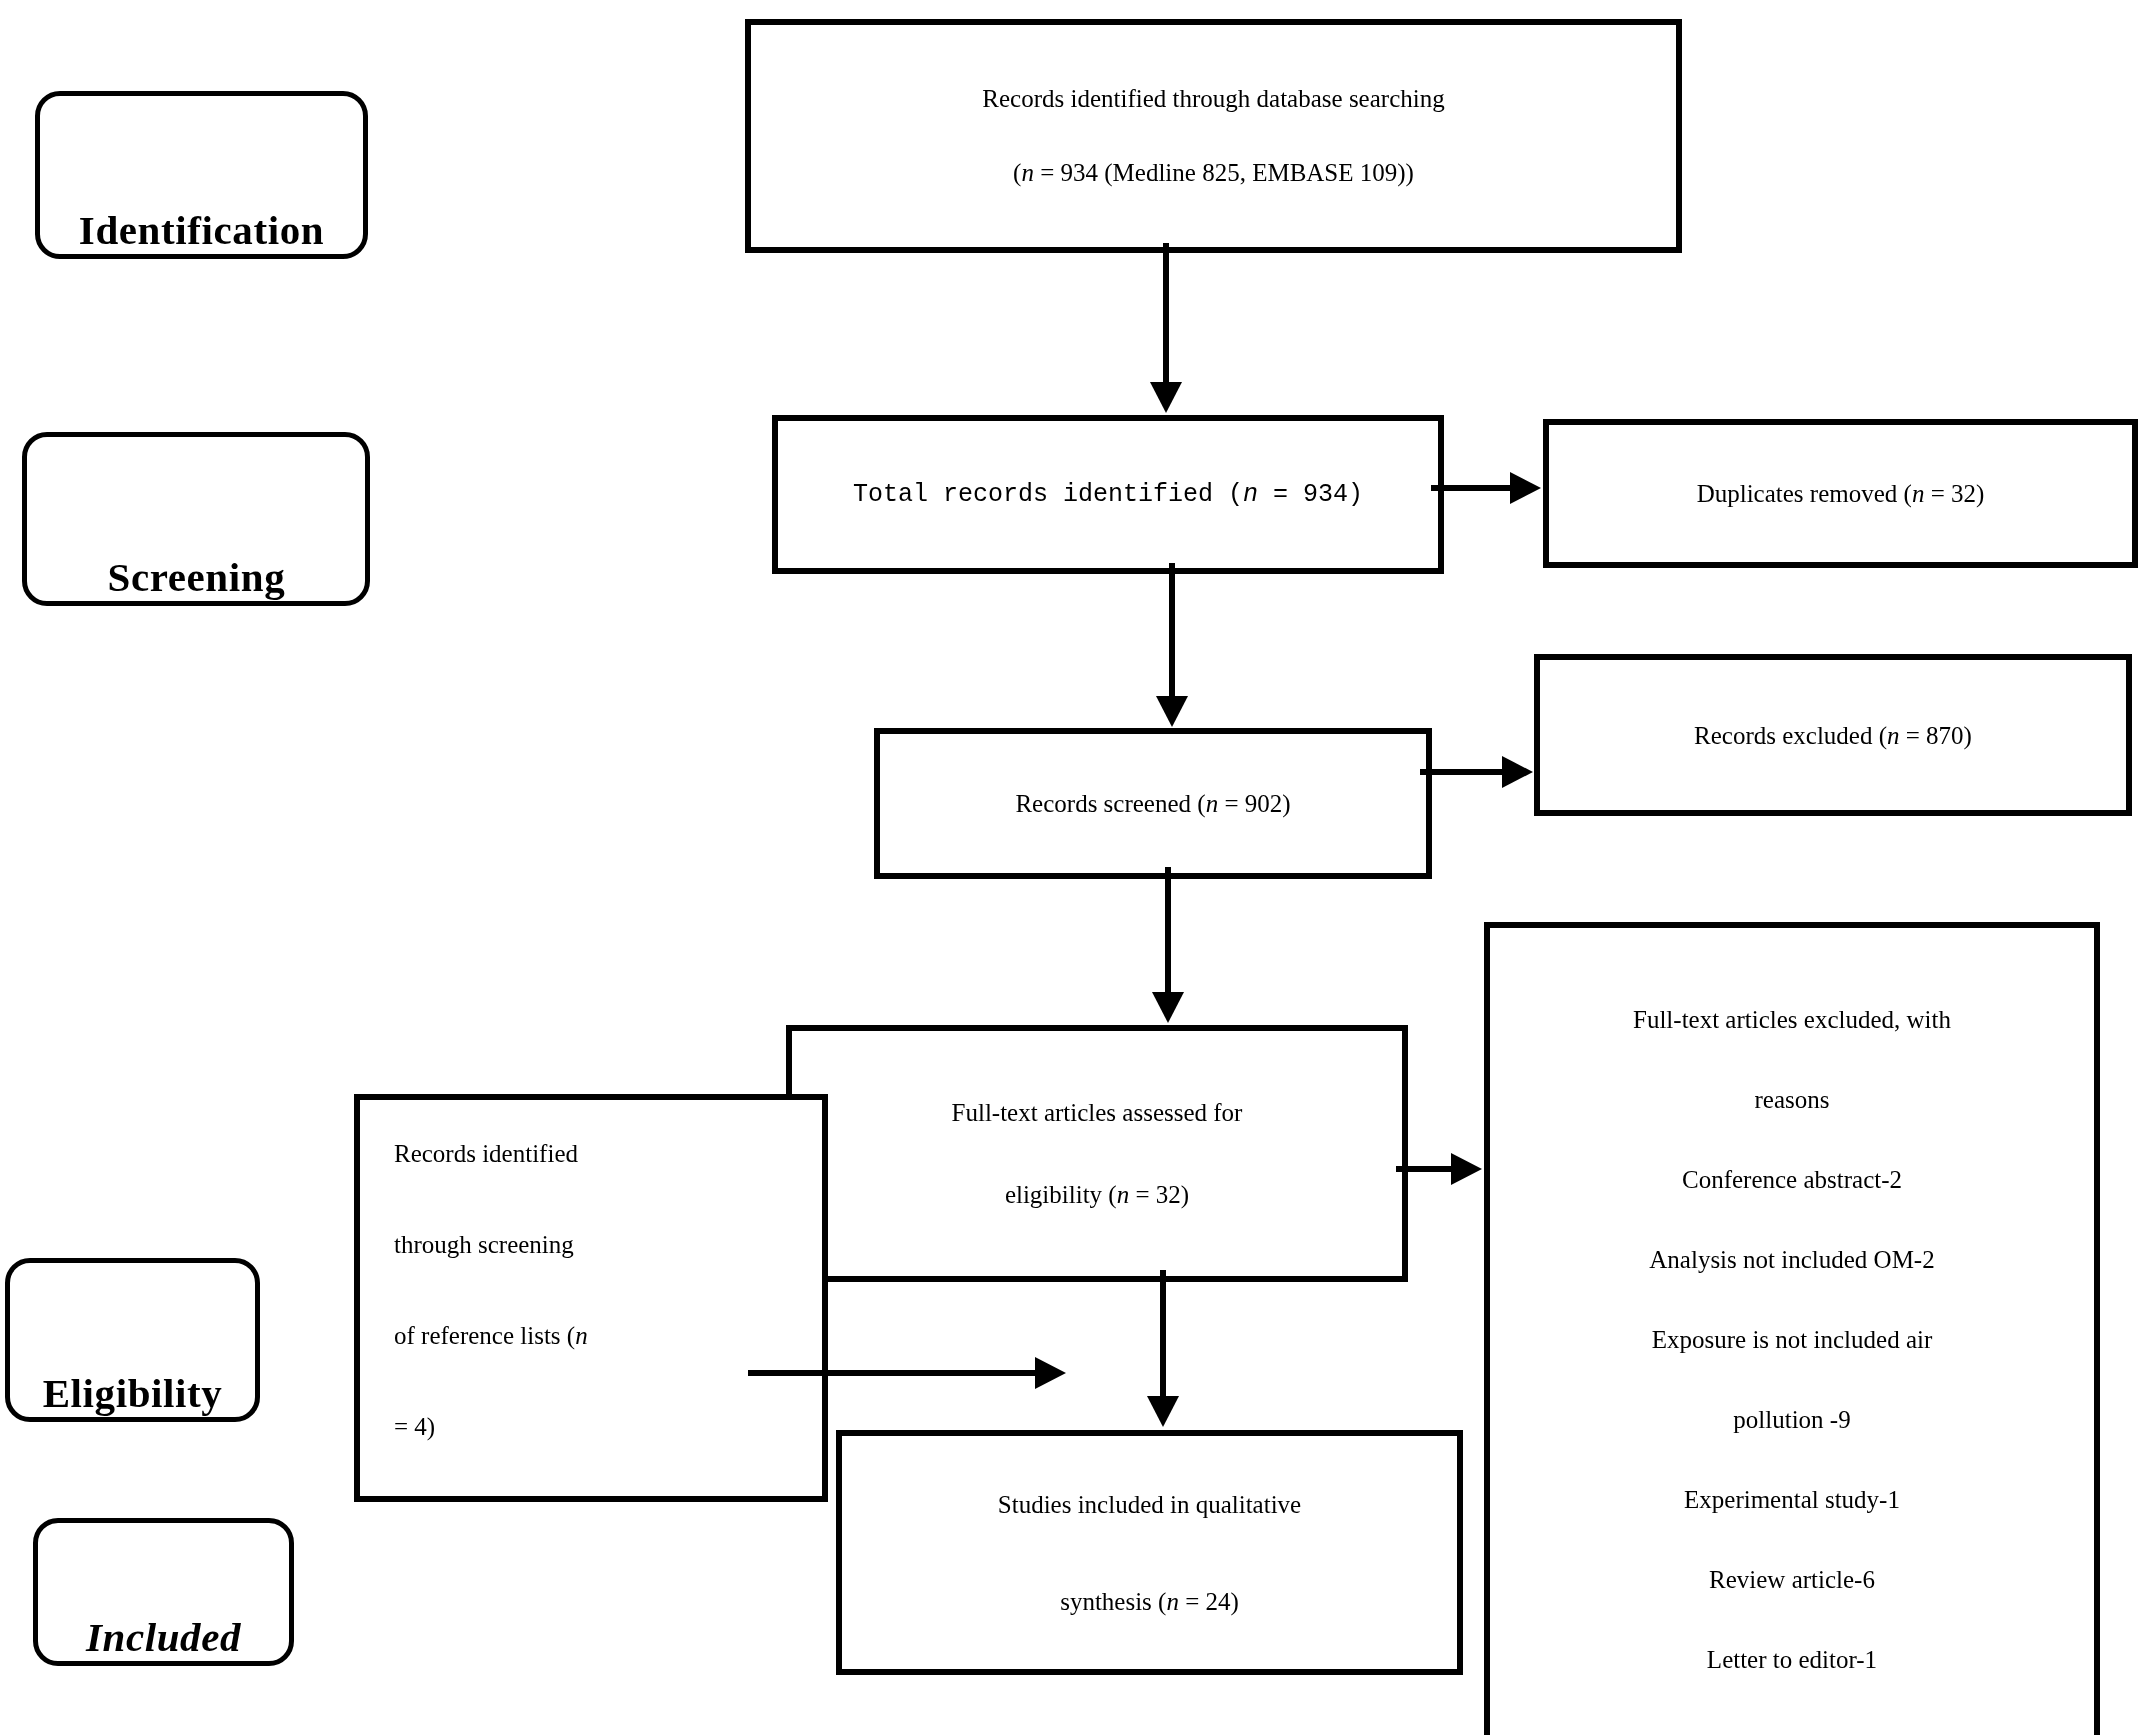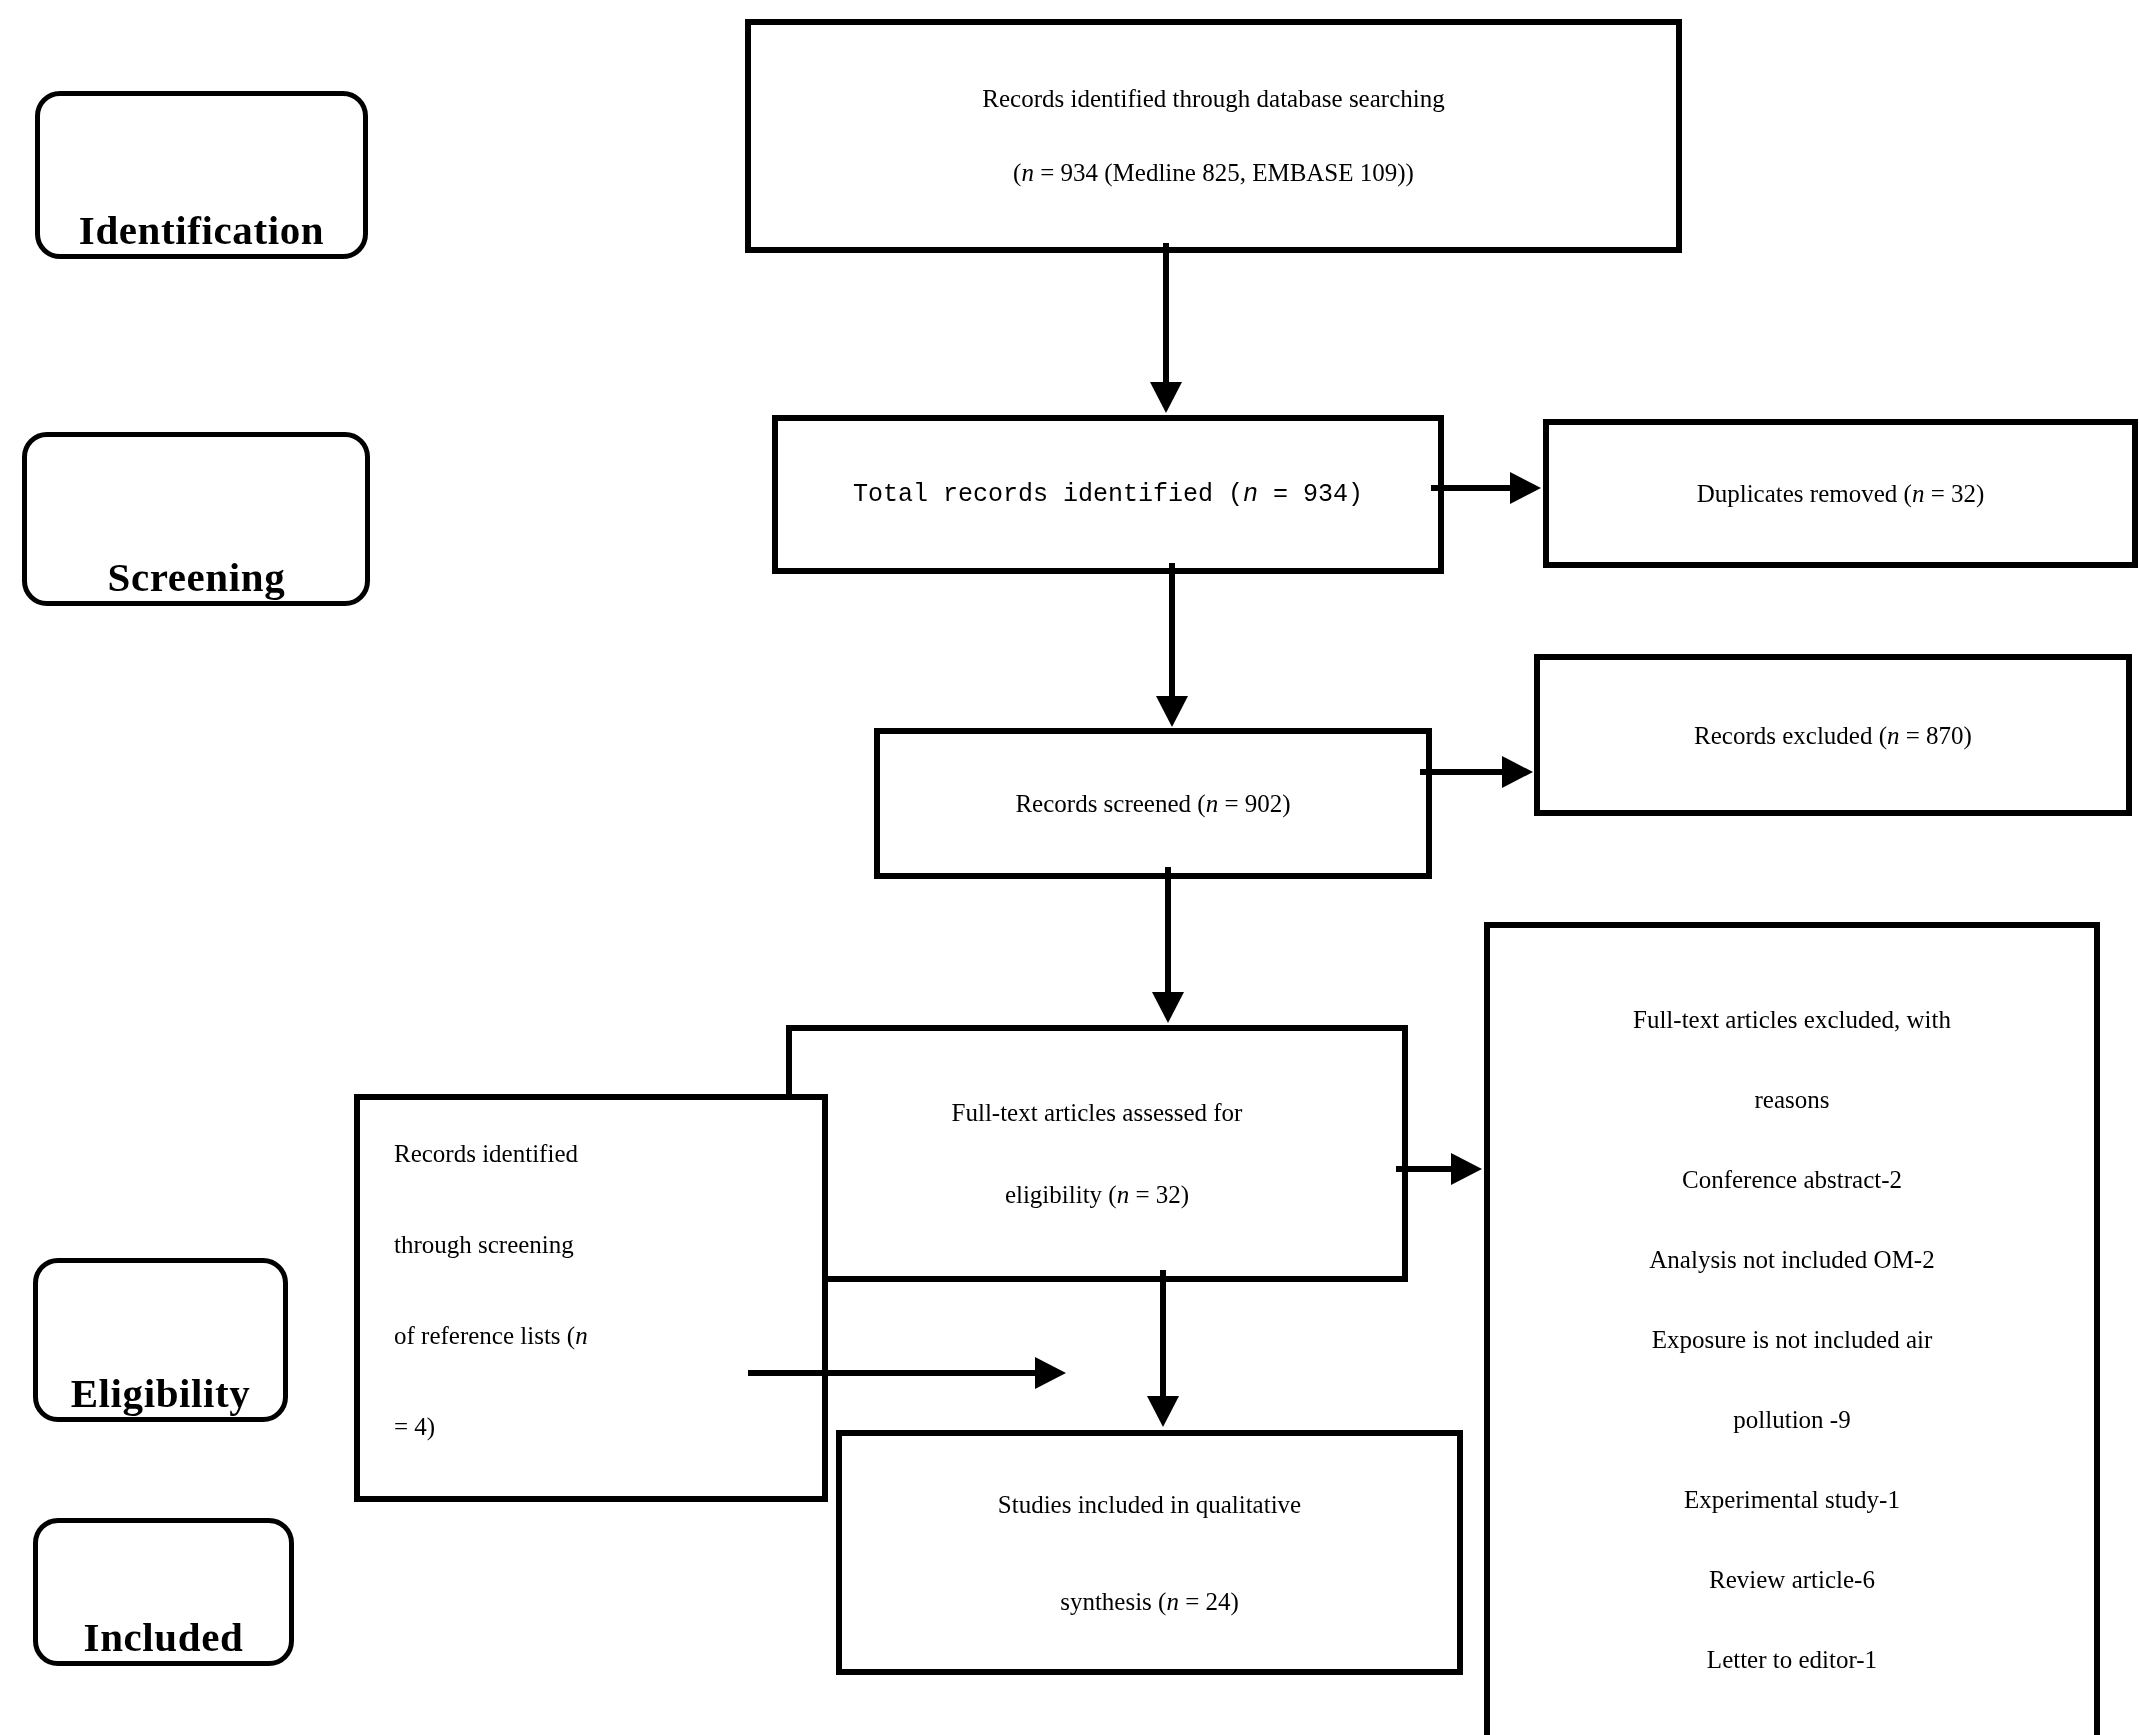--- a/index.html
+++ b/index.html
@@ -104,24 +104,24 @@
 <body>
 
 <div id="stage">
 
   <div class="stage-label" style="left:35px; top:91px; width:323px; height:158px;">
     <span>Identification</span>
   </div>
   <div class="stage-label" style="left:22.4px; top:432px; width:338px; height:164px;">
     <span>Screening</span>
   </div>
-  <div class="stage-label" style="left:33px; top:1258px; width:245px; height:154px;">
+  <div class="stage-label" style="left:5px; top:1258px; width:245px; height:154px;">
     <span>Eligibility</span>
   </div>
-  <div class="stage-label" style="left:33px; top:1518px; width:251px; height:138px;">
+  <div class="stage-label" style="left:33px; top:1518px; width:251px; height:138px;font-style:italic;">
     <span>Included</span>
   </div>
 
   <div class="flow-box box-database" style="left:745px; top:19.4px; width:925px; height:222px;">
     <span class="line">Records identified through database searching</span>
     <span class="line">(<i>n</i> = 934 (Medline 825, EMBASE 109))</span>
   </div>
 
   <div class="flow-box box-total" style="left:772px; top:415px; width:660px; height:147px;">
     <span class="line">Total records identified (<i>n</i> = 934)</span>

